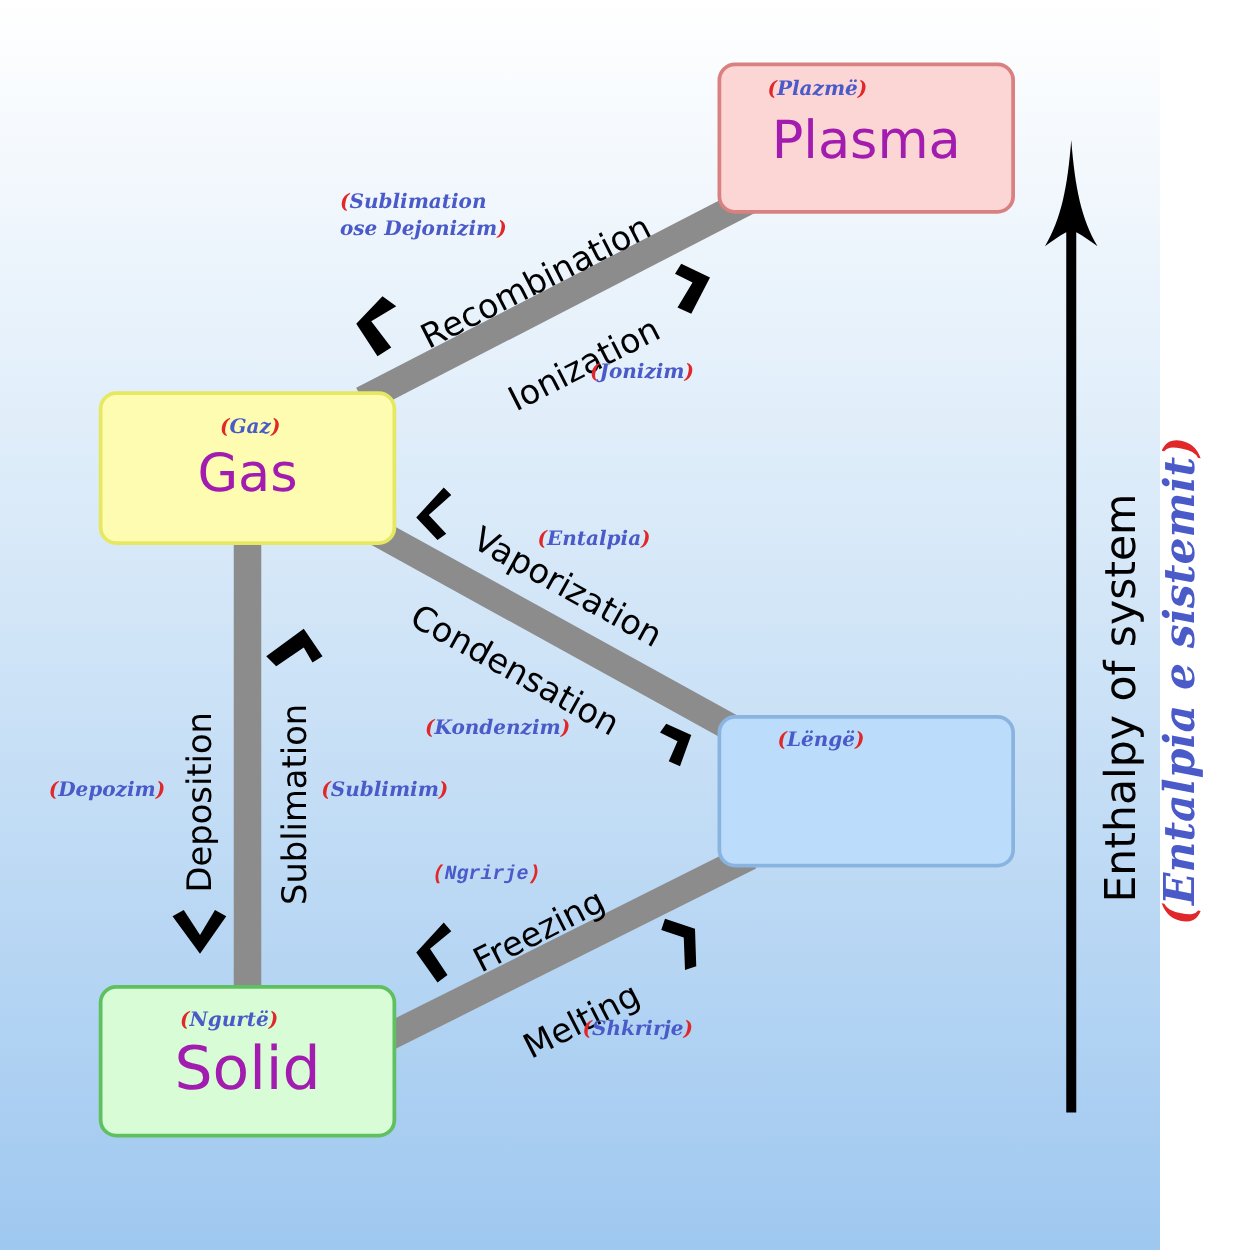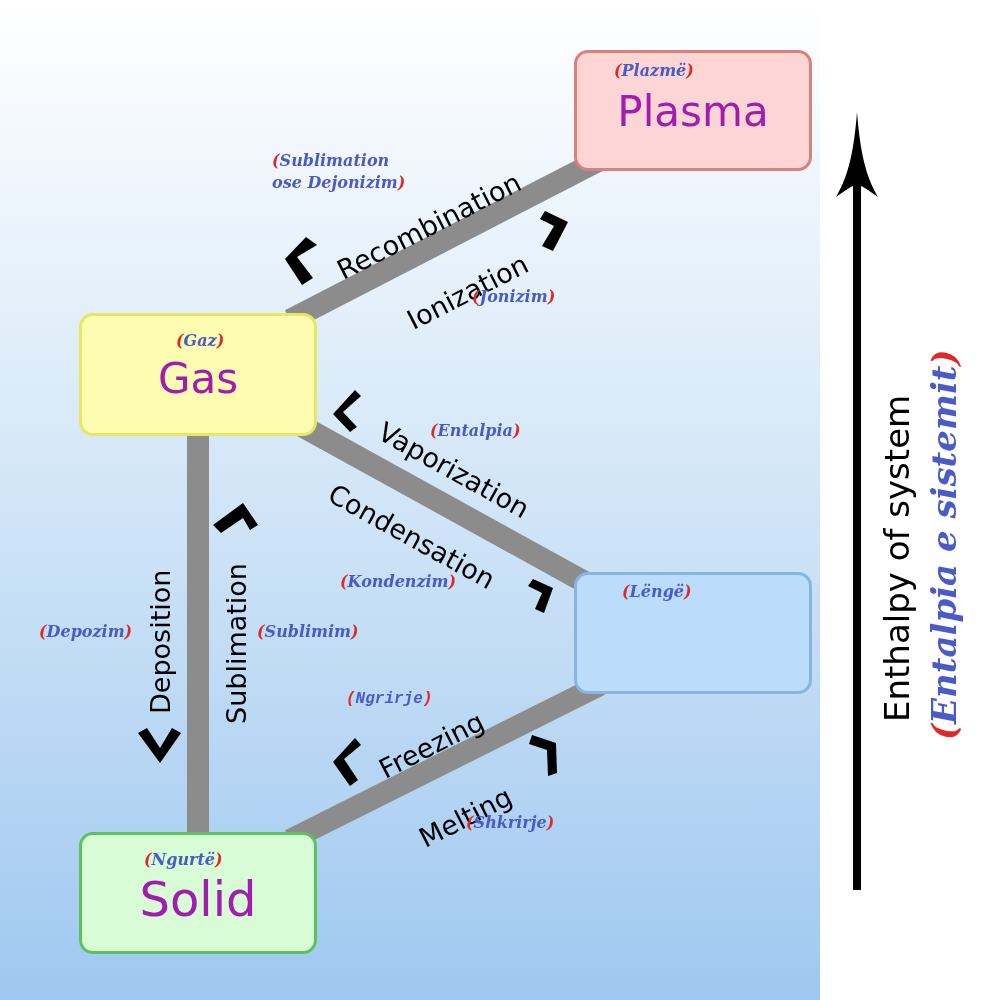--- a/index.html
+++ b/index.html
@@ -1,18 +1,18 @@
 <!DOCTYPE html>
 <html><head>
 <meta charset="utf-8">
 <style>
   html, body { margin: 0; padding: 0; }
   body { width: 1000px; height: 1000px; overflow: hidden; }
   #stage {
-    position: relative; width: 820px; height: 1000px;
+    position: relative; width: 928px; height: 1000px;
     background: linear-gradient(to bottom, #ffffff 0%, #d6e8f8 45%, #9fc8f0 100%);
   }
   svg { position: absolute; left: 0; top: 0; }
   .state-box {
     position: absolute; box-sizing: border-box; border-radius: 14px; border-width: 3px; border-style: solid;
     text-align: center;
   }
   .state-name {
     position: absolute; left: 0; right: 0; font-family: "DejaVu Sans", sans-serif; color: #a21caf;
   }
@@ -65,21 +65,21 @@
 
   <div class="state-box" style="left:79px;top:313px;width:238px;height:123px;background:#fdfcb0;border-color:#e5e860;">
     <span class="state-alt" style="left:94px;top:15px;"><span class="paren">(</span><span>Gaz</span><span class="paren">)</span></span>
     <span class="state-name" style="top:38px;font-size:42px;">Gas</span>
   </div>
 
   <div class="state-box" style="left:574px;top:572px;width:238px;height:122px;background:#bcdcfc;border-color:#8ab4e0;">
     <span class="state-alt" style="left:45px;top:7px;"><span class="paren">(</span><span>Lëngë</span><span class="paren">)</span></span>
   </div>
 
-  <div class="state-box" style="left:79px;top:832px;width:238px;height:122px;background:#d8fcd6;border-color:#5fc060;padding-left:24px;">
+  <div class="state-box" style="left:79px;top:788px;width:238px;height:122px;background:#d8fcd6;border-color:#5fc060;padding-left:24px;">
     <span class="state-alt" style="left:62px;top:15px;"><span class="paren">(</span><span>Ngurtë</span><span class="paren">)</span></span>
     <span class="state-name" style="top:36px;font-size:48px;">Solid</span>
   </div>
 
   <span class="label" style="left:332px;top:258px;transform:rotate(-27deg);">Recombination</span>
   <div class="alt" style="left:272px;top:150px;">
     <div><span class="paren">(</span><span>Sublimation</span></div>
     <div><span>ose Dejonizim</span><span class="paren">)</span></div>
   </div>
 

